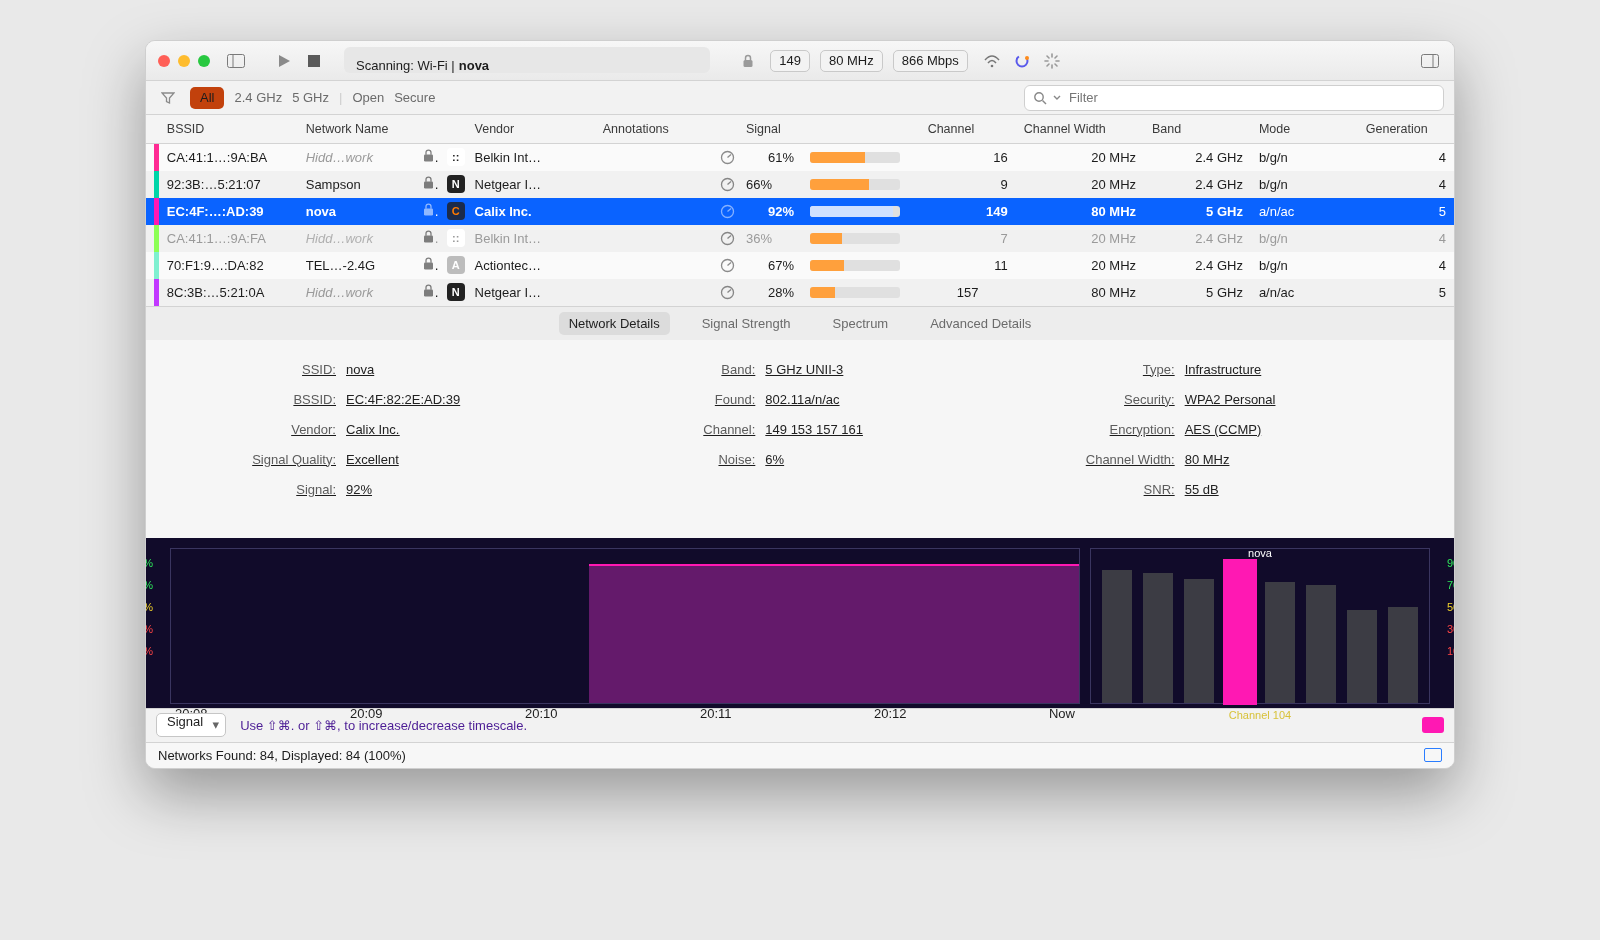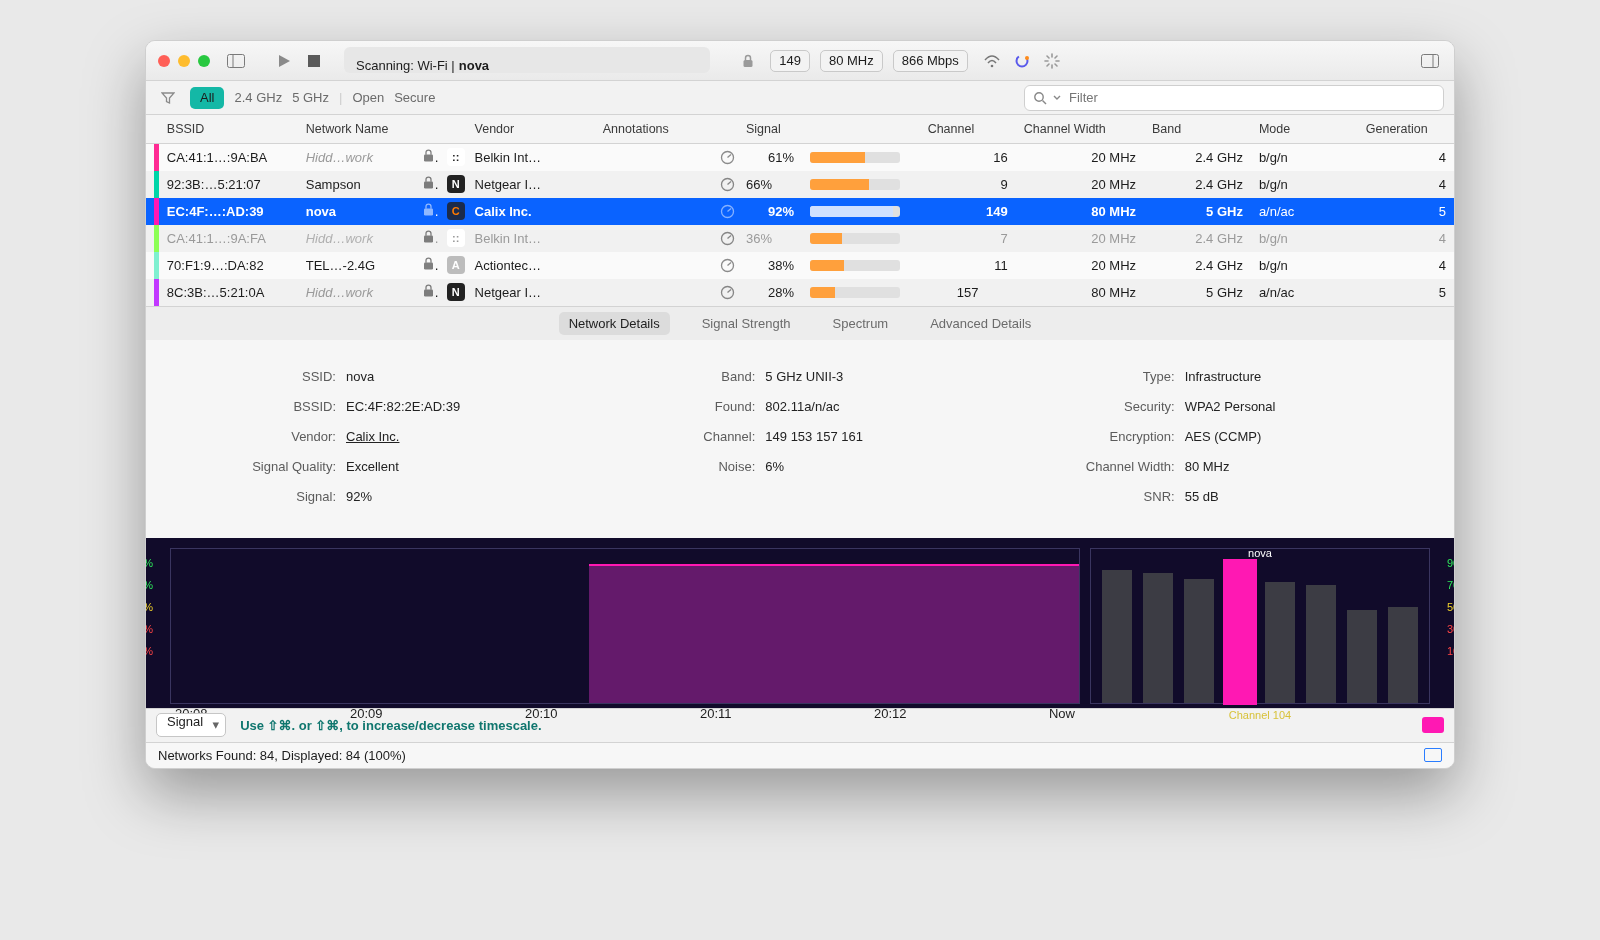--- a/index.html
+++ b/index.html
@@ -16,21 +16,21 @@
   .dot{width:12px;height:12px;border-radius:50%;}
   .red{background:#ff5f57;} .yellow{background:#febc2e;} .green{background:#28c840;}
   .tb-btn{height:24px;min-width:24px;display:flex;align-items:center;justify-content:center;border-radius:5px;}
   .tb-sep{flex:0 0 12px;}
   .status-pill{height:26px;border-radius:6px;background:#e7e7e7;display:flex;align-items:flex-end;padding:0 12px;font-size:13px;color:#3c3c3c;flex:1;margin:0 20px 2px 12px;max-width:480px;}
   .status-pill b{font-weight:600;margin-left:4px;}
   .tag{height:22px;border:1px solid #c9c9c9;border-radius:5px;padding:0 8px;display:flex;align-items:center;font-size:12px;color:#555;background:#f3f3f3;margin-left:4px;}
   .spacer{flex:1;}
   
   .filterbar{height:34px;display:flex;align-items:center;gap:10px;padding:0 10px;background:#f2f2f2;border-bottom:1px solid var(--border);}
-  .seg{background:#14b8a6;border-radius:5px;height:22px;display:flex;align-items:center;padding:0 10px;font-size:12px;}
+  .seg{background:#c2410c;border-radius:5px;height:22px;display:flex;align-items:center;padding:0 10px;font-size:12px;}
   .flink{color:#6b6b6b;}
   .search{margin-left:auto;width:420px;height:26px;border:1px solid #cfcfcf;border-radius:6px;background:#fff;display:flex;align-items:center;padding:0 8px;gap:6px;}
   .search input{border:none;outline:none;flex:1;font-size:13px;background:transparent;}
   
   table.netlist{width:100%;border-collapse:collapse;table-layout:fixed;}
   .netlist thead th{height:28px;text-align:left;font-weight:400;color:#3a3a3a;background:#f4f4f4;border-bottom:1px solid var(--border);padding:0 8px;font-size:12.5px;white-space:nowrap;overflow:hidden;text-overflow:ellipsis;}
   .netlist tbody td{height:27px;padding:0 8px;white-space:nowrap;overflow:hidden;text-overflow:ellipsis;font-size:13px;}
   .netlist tbody tr:nth-child(odd){background:#fafafa;}
   .netlist tbody tr:nth-child(even){background:#f1f1f1;}
   .netlist tbody tr.selected{background:var(--select);} .netlist tbody tr.selected td,.netlist tbody tr.selected td *{color:#fff;}
@@ -41,41 +41,41 @@
   .vicon{width:18px;height:18px;border-radius:4px;display:inline-flex;align-items:center;justify-content:center;font-weight:700;font-size:11px;margin-right:6px;}
   .sigbar{width:90px;height:11px;background:#e0e0e0;border-radius:3px;overflow:hidden;}
   .sigfill{height:100%;background:var(--orange);}
   tr.selected .sigfill{background:#cfe0ff;}
   
   .tabs{height:34px;display:flex;align-items:center;justify-content:center;gap:22px;background:#ededed;border-top:1px solid var(--border);}
   .tab{padding:4px 10px;border-radius:5px;color:#6b6b6b;}
   .tab.active{background:#dcdcdc;color:#222;}
   
   .details{display:grid;grid-template-columns:1fr 1fr 1fr;column-gap:30px;padding:22px 40px 26px 40px;background:#f6f6f6;}
-  .kv{display:flex;height:30px;align-items:center;}
+  .kv{display:flex;height:30px;align-items:flex-start;text-decoration:underline;}
   .kv .k{width:150px;text-align:right;color:#5c5c5c;margin-right:10px;}
   .kv .v{color:#222;}
   .kv a{color:#0658d6;text-decoration:underline;}
   
   .chart{background:var(--dark);height:170px;display:flex;padding:10px 24px 4px 24px;gap:10px;position:relative;}
   .chart-left{flex:1;position:relative;border:1px solid #3a3560;}
   .chart-right{width:340px;position:relative;border:1px solid #3a3560;}
   .ylabel{position:absolute;left:-40px;font-size:11px;}
   .ylabel.r{left:auto;right:-40px;}
   .xlabels{position:absolute;bottom:-18px;left:0;right:0;display:flex;justify-content:space-between;font-size:11px;color:#aeb2c5;padding:0 4px;}
   .area{position:absolute;bottom:0;top:10%;background:rgba(170,40,160,.55);border-top:2px solid var(--magenta);}
   .bars{position:absolute;inset:0;display:flex;align-items:flex-end;justify-content:space-around;padding:0 6px 0 6px;}
   .bar{width:30px;background:#3c3c44;}
   .bar.hot{background:var(--magenta);box-shadow:0 0 0 2px var(--magenta);}
   .novatag{position:absolute;top:-2px;left:50%;transform:translateX(-50%);color:#fff;font-size:11px;background:transparent;}
   .chlabel{position:absolute;bottom:-18px;left:0;right:0;text-align:center;font-size:11px;color:#d8c23a;}
   .chartfooter{height:34px;display:flex;align-items:center;padding:0 10px;gap:14px;background:#f2f2f2;border-top:1px solid var(--border);}
   .sel{border:1px solid #c6c6c6;border-radius:5px;height:24px;padding:0 22px 0 10px;background:#fff;position:relative;}
   .sel::after{content:"▾";position:absolute;right:6px;top:3px;color:#666;}
-  .hint{color:#0f766e;font-weight:bold;}
+  .hint{color:#4c1d95;}
   .pinkchip{width:22px;height:16px;background:var(--magenta);border-radius:3px;margin-left:auto;}
   .statusbar{height:26px;display:flex;align-items:center;padding:0 12px;font-size:12.5px;color:#444;border-top:1px solid var(--border);background:#f7f7f7;}
   .statusbar .right{margin-left:auto;width:18px;height:14px;border:1.5px solid #2a7dff;border-radius:2px;}
   svg{display:block;}
 </style>
 </head>
 <body>
 
 <div class="window">
 
@@ -347,21 +347,21 @@
                 <path d="M3 5.5 V3.6 a2.5 2.5 0 0 1 5 0 V5.5" fill="none" stroke="currentColor" stroke-width="1.3" opacity=".55"></path>
               </svg>
             </span></td>
           <td><span class="vicon" style="background:#bcbcbc;color:#fff">A</span></td>
           <td style="">Actiontec…</td>
           <td></td>
           <td><span><svg width="15" height="15">
                 <circle cx="7.5" cy="7.5" r="6" fill="none" stroke="currentColor" stroke-width="1.3" opacity=".5"></circle>
                 <line x1="7.5" y1="7.5" x2="11" y2="4.5" stroke="currentColor" stroke-width="1.3" opacity=".5"></line>
               </svg></span></td>
-          <td style="text-align:right;">38%</td>
+          <td style="text-align:right;">67%</td>
           <td>
             <div class="sigbar">
               <div class="sigfill" style="width:38%"></div>
             </div>
           </td>
           <td style="text-align:right;">11</td>
           <td style="text-align:right;">20 MHz</td>
           <td style="text-align:right;">2.4 GHz</td>
           <td>b/g/n</td>
           <td style="text-align:right">4</td>

